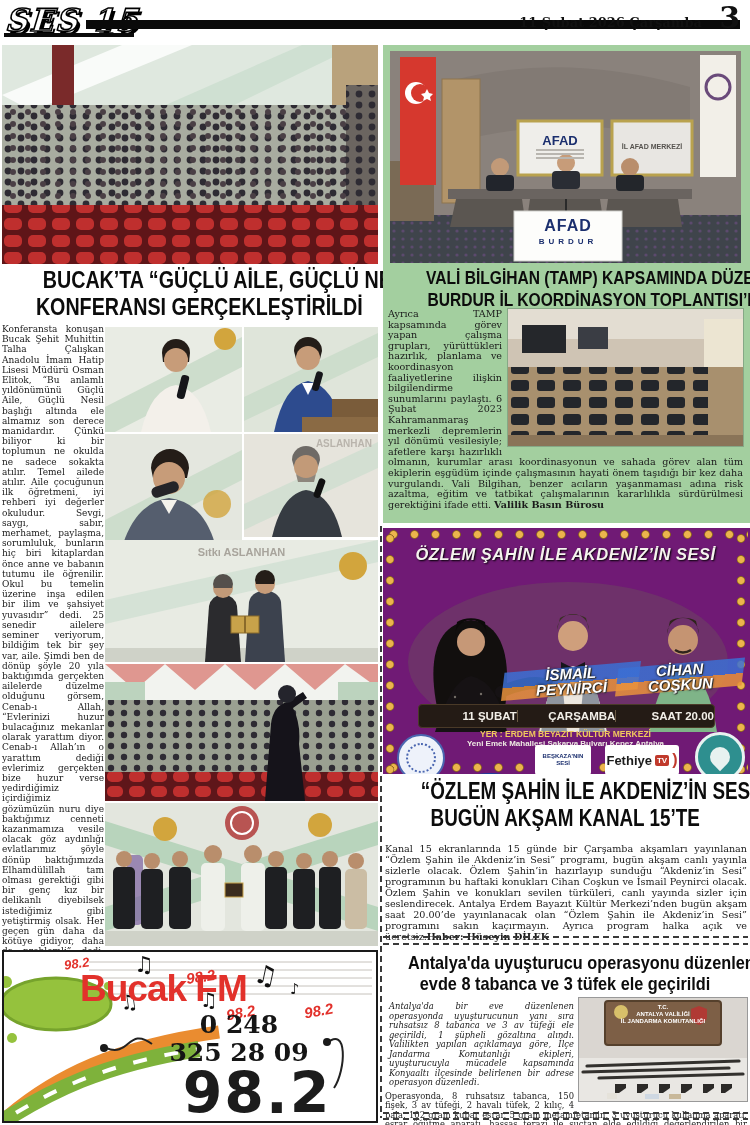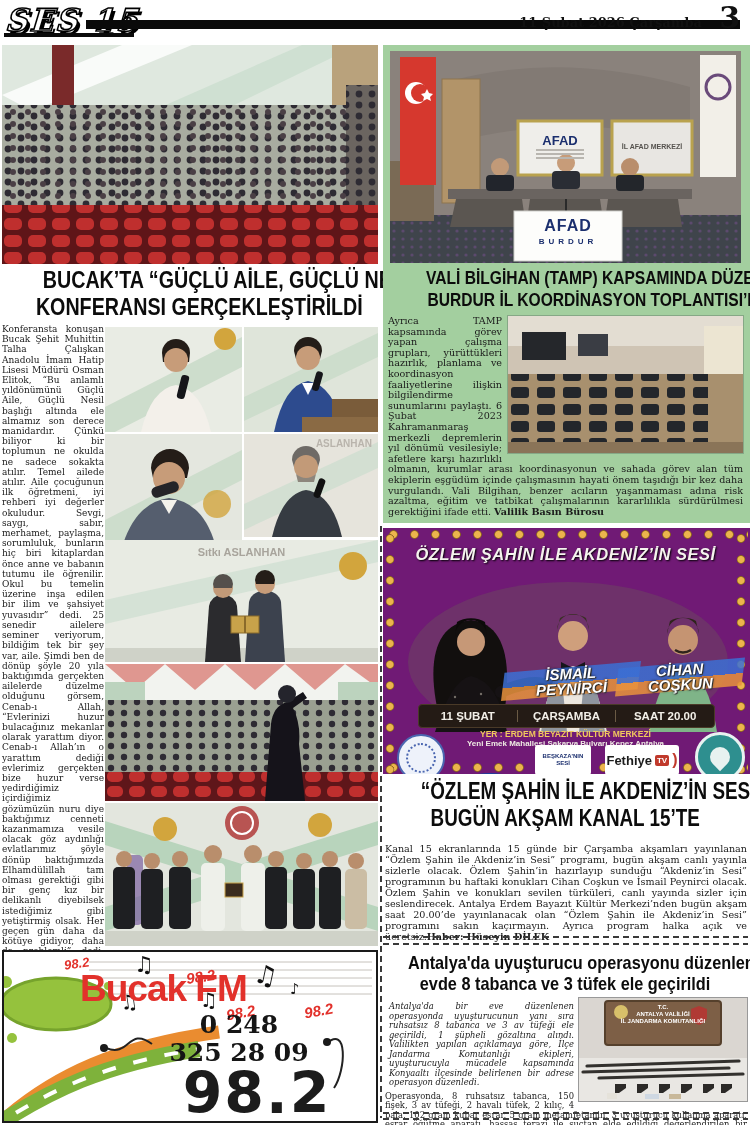--- a/index.html
+++ b/index.html
@@ -40,21 +40,21 @@
     background-image:radial-gradient(circle,#ecb44d 3px,#8a6420 4px,transparent 4.6px);background-size:14px 21px;}
   #poster-title{position:absolute;left:0;top:17px;width:365px;text-align:center;color:#f5f3ee;
     font:italic 900 16.5px "Liberation Sans",sans-serif;letter-spacing:.5px;text-shadow:1px 1px 2px #000;}
   .pname{position:absolute;color:#fff;font:italic 800 15px "Liberation Sans",sans-serif;line-height:15px;
     text-align:center;text-shadow:0 0 3px #000,1px 1px 0 #444;transform:rotate(-3deg);z-index:3;}
   .pname::before{content:"";position:absolute;inset:1px -8px;z-index:-1;opacity:.85;
     background:linear-gradient(180deg,#3b6fd4 0 55%,#e8923c 55% 100%);transform:skewX(-12deg) rotate(-2deg);}
   #pdatebar{position:absolute;left:35px;top:176px;width:295px;height:22px;background:#241b15;
     border:1px solid #4a3a28;border-radius:4px;display:flex;align-items:center;z-index:4;
     color:#f2efe8;font:bold 11.5px "Liberation Sans",sans-serif;}
-  #pdatebar span{flex:1;text-align:center;}
+  #pdatebar span{flex:1;text-align:right;}
   #pdatebar span + span{border-left:1px solid #6a5a44;}
   .pvenue{position:absolute;left:0;width:365px;text-align:center;z-index:4;font-family:"Liberation Sans",sans-serif;}
   .plogo{position:absolute;z-index:5;display:flex;align-items:center;justify-content:center;}
   
   #ad{left:2px;top:950px;width:372px;height:169px;border:2px solid #1a1a1a;background:#fff;overflow:hidden;}
   .freq{position:absolute;color:#e2312b;font:italic 900 13px "Liberation Sans",sans-serif;z-index:3;}
   .note{position:absolute;color:#111;z-index:3;font-family:"DejaVu Sans",sans-serif;}
   #bfm{position:absolute;left:76px;top:16px;color:#e2312b;font:900 37px "Liberation Sans",sans-serif;
        letter-spacing:-1px;z-index:3;}
   .phone{position:absolute;left:130px;width:210px;text-align:center;color:#151515;
@@ -297,21 +297,21 @@
       <div class="afadtxt" style="left:222px;top:92px;width:80px;font-weight:bold;font-size:7px;color:#55524e;">İL AFAD MERKEZİ</div>
       <div class="afadtxt" style="left:124px;top:166px;width:108px;font-weight:900;font-size:16px;color:#1b2f6e;letter-spacing:1px;">AFAD</div>
       <div class="afadtxt" style="left:124px;top:186px;width:108px;font-weight:bold;font-size:8px;color:#1b2f6e;letter-spacing:4px;">BURDUR</div>
     </div>
 
     <div class="hl abs" style="left:0;top:222px;width:365px;font-size:19px;line-height:22px;">
       <span class="cond">VALİ BİLGİHAN (TAMP) KAPSAMINDA DÜZENLENEN</span><br>
       <span class="cond">BURDUR İL KOORDİNASYON TOPLANTISI’NA KATILDI</span>
     </div>
 
-    <div class="serif-body abs" style="left:5px;top:271px;width:355px;font-size:9.6px;line-height:10.6px;">
+    <div class="serif-body abs" style="left:5px;top:264px;width:355px;font-size:9.6px;line-height:10.6px;">
       <div class="vali-photo">
         <svg width="235" height="137" viewBox="0 0 235 137">
           <defs>
             <pattern id="chairs" width="26" height="17" patternUnits="userSpaceOnUse">
               <rect x="3" y="3" width="18" height="11" rx="3" fill="#23262b"></rect>
             </pattern>
           </defs>
           <rect width="235" height="137" fill="#cfc4b4"></rect>
           <rect width="235" height="30" fill="#e3ddd2"></rect>
           <rect x="196" y="10" width="39" height="90" fill="#ece5d2"></rect>

